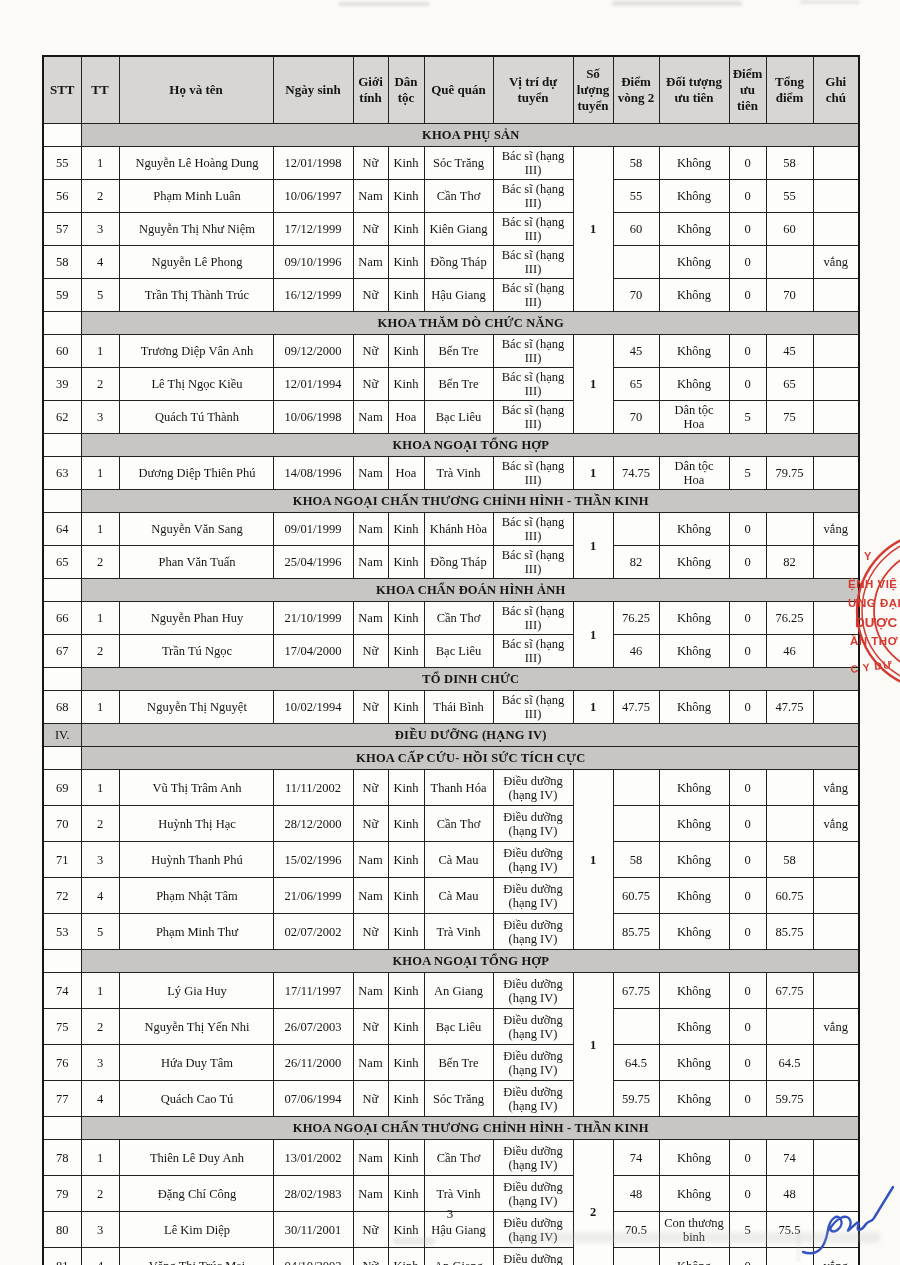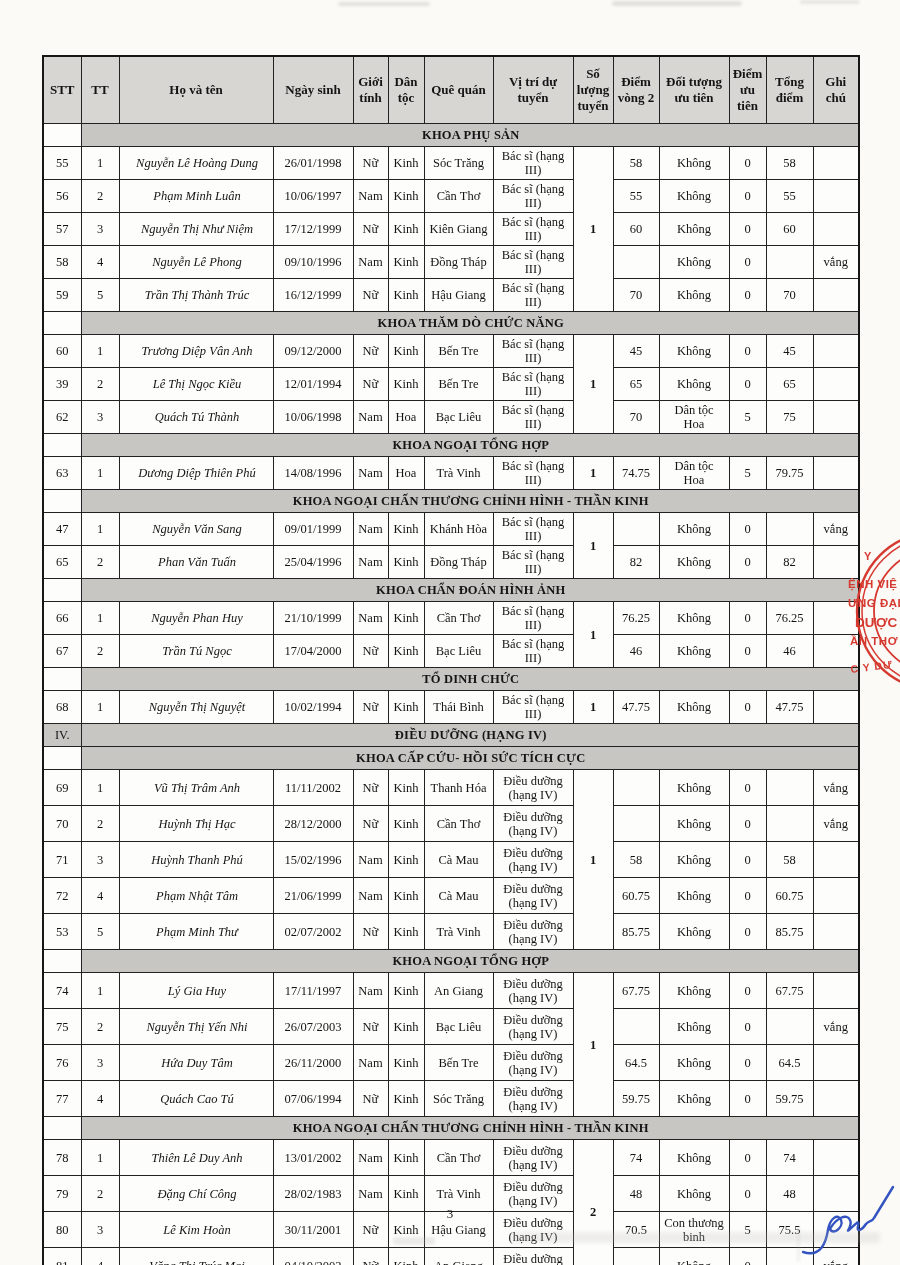--- a/index.html
+++ b/index.html
@@ -24,21 +24,21 @@
     height:64px; padding:1px 2px;
   }
   .section-row td{height:20px;}
   .sec-title{
     background:#c7c6c3 !important; text-align:center; font-weight:bold;
     font-size:13px; padding-left:5px !important; letter-spacing:.2px;
   }
   .roman-row .sec-stt{background:#c7c6c3 !important; font-weight:normal;}
   .r-std td{height:30px;}
   .r-tall td{height:33px;}
-  .name-cell{text-align:left; padding-left:5px !important;font-style:italic;}
+  .name-cell{text-align:left; padding-left:5px !important;}
   .quota-cell{font-weight:bold;}
   .xcell{
     background-image:
       linear-gradient(to top right, transparent calc(50% - 0.7px), #1a1a1a calc(50% - 0.7px), #1a1a1a calc(50% + 0.7px), transparent calc(50% + 0.7px)),
       linear-gradient(to bottom right, transparent calc(50% - 0.7px), #1a1a1a calc(50% - 0.7px), #1a1a1a calc(50% + 0.7px), transparent calc(50% + 0.7px));
   }
   .page-number{
     position:absolute; left:42px; top:1206px; width:816px;
     text-align:center; font-size:13px;
   }
@@ -92,21 +92,21 @@
       </thead>
       <tbody>
         <tr class="section-row">
           <td class="sec-stt"></td>
           <td colspan="13" class="sec-title">KHOA PHỤ SẢN</td>
         </tr>
         <tr class="data-row r-std">
           <td>55</td>
           <td>1</td>
           <td class="name-cell">Nguyễn Lê Hoàng Dung</td>
-          <td>26/01/1998</td>
+          <td>12/01/1998</td>
           <td>Nữ</td>
           <td>Kinh</td>
           <td>Sóc Trăng</td>
           <td>Bác sĩ (hạng III)</td>
           <td rowspan="5" class="quota-cell">1</td>
           <td>58</td>
           <td>Không</td>
           <td>0</td>
           <td>58</td>
           <td></td>
@@ -239,21 +239,21 @@
           <td>Dân tộc Hoa</td>
           <td>5</td>
           <td>79.75</td>
           <td></td>
         </tr>
         <tr class="section-row">
           <td class="sec-stt"></td>
           <td colspan="13" class="sec-title">KHOA NGOẠI CHẤN THƯƠNG CHỈNH HÌNH - THẦN KINH</td>
         </tr>
         <tr class="data-row r-std">
-          <td>47</td>
+          <td>64</td>
           <td>1</td>
           <td class="name-cell">Nguyễn Văn Sang</td>
           <td>09/01/1999</td>
           <td>Nam</td>
           <td>Kinh</td>
           <td>Khánh Hòa</td>
           <td>Bác sĩ (hạng III)</td>
           <td rowspan="2" class="quota-cell">1</td>
           <td class="xcell"></td>
           <td>Không</td>
@@ -511,21 +511,21 @@
           <td>Điều dưỡng (hạng IV)</td>
           <td>48</td>
           <td>Không</td>
           <td>0</td>
           <td>48</td>
           <td></td>
         </tr>
         <tr class="data-row r-tall">
           <td>80</td>
           <td>3</td>
-          <td class="name-cell">Lê Kim Hoàn</td>
+          <td class="name-cell">Lê Kim Diệp</td>
           <td>30/11/2001</td>
           <td>Nữ</td>
           <td>Kinh</td>
           <td>Hậu Giang</td>
           <td>Điều dưỡng (hạng IV)</td>
           <td>70.5</td>
           <td>Con thương binh</td>
           <td>5</td>
           <td>75.5</td>
           <td></td>

